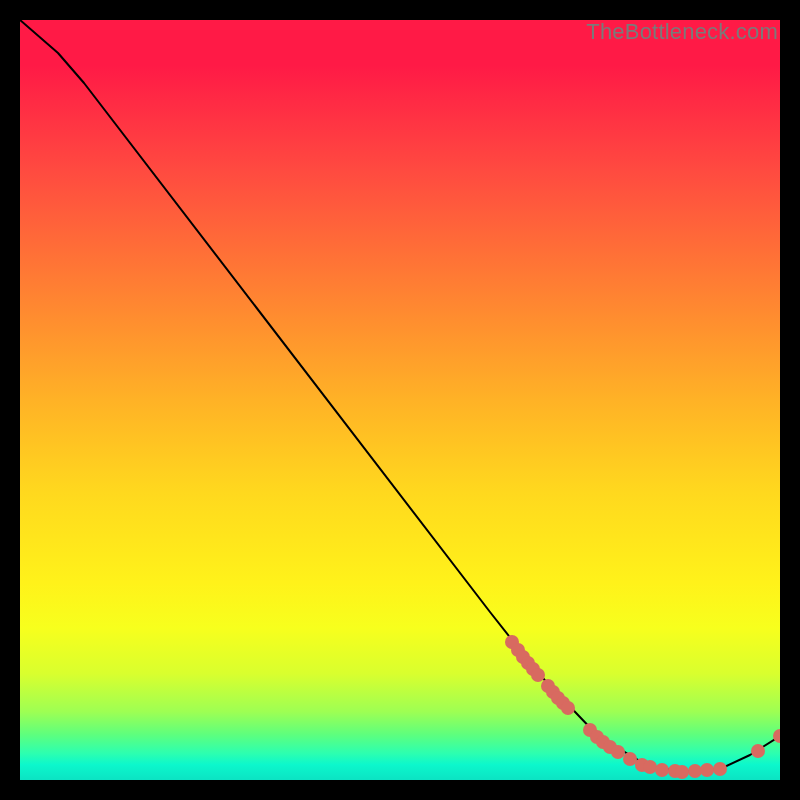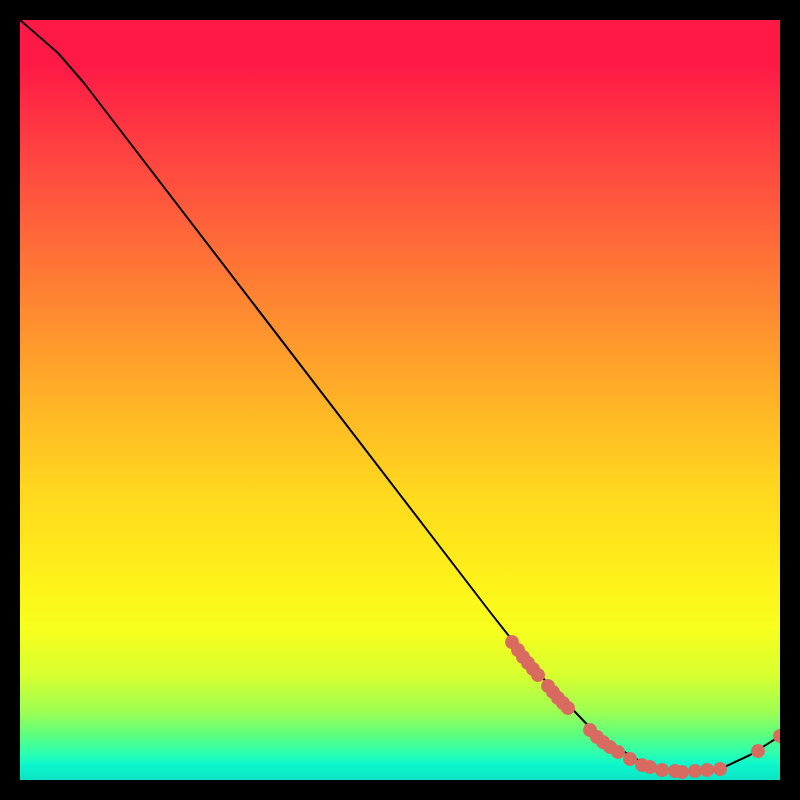--- a/index.html
+++ b/index.html
@@ -56,20 +56,21 @@
     width: 760px;
     height: 760px;
     pointer-events: none;
   }
 </style>
 </head>
 <body>
 
 <div class="stage">
   <div class="plot">
+    <div class="watermark">TheBottleneck.com</div>
     <svg class="overlay" viewBox="0 0 760 760" xmlns="http://www.w3.org/2000/svg">
       <path id="curve-path" fill="none" stroke="#000000" stroke-width="2" stroke-linecap="round" stroke-linejoin="round" d="M 0 0 L 38 33 L 64 63 L 470 592 L 518 653 L 578 716 L 628 746 L 662 752 L 700 749 L 730 735 L 760 716"></path>
       <g id="marker-group">
           <circle cx="492" cy="622" r="7" fill="#d86a60"></circle>
           <circle cx="498" cy="630" r="7" fill="#d86a60"></circle>
           <circle cx="503" cy="637" r="7" fill="#d86a60"></circle>
           <circle cx="508" cy="643" r="7" fill="#d86a60"></circle>
           <circle cx="513" cy="649" r="7" fill="#d86a60"></circle>
           <circle cx="518" cy="655" r="7" fill="#d86a60"></circle>
           <circle cx="528" cy="666" r="7" fill="#d86a60"></circle>

